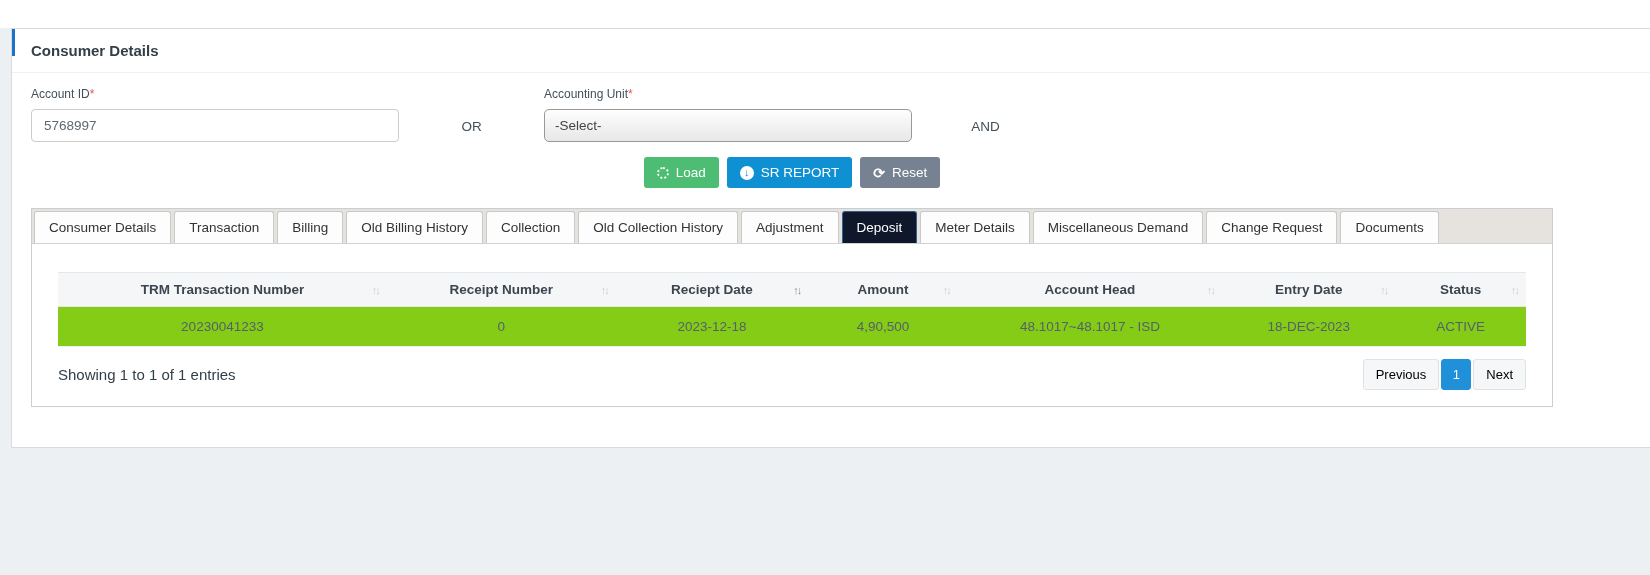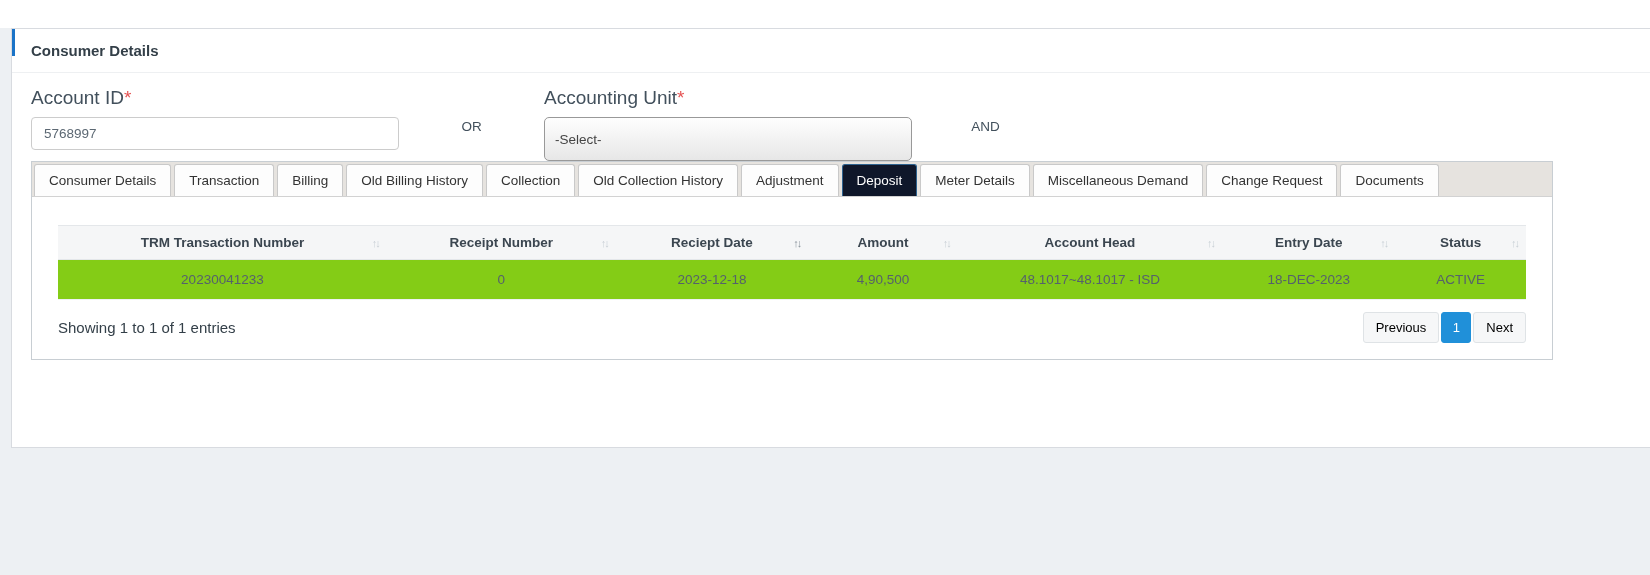--- a/index.html
+++ b/index.html
@@ -17,29 +17,29 @@
     position:relative;
   }
   .card-header { position:relative; padding:13px 19px 12px 19px; border-bottom:1px solid #eef0f2; }
   .accent-bar { position:absolute; left:0; top:0; width:3px; height:27px; background:#1a73c7; }
   .card-title { font-size:15px; font-weight:bold; color:#333f48; }
 
   .card-body { padding:0 19px; }
 
   .form-row { display:flex; padding-top:14px; }
   .field { width:368px; }
-  .field-label { display:block; font-size:19px; color:#42505c; margin-bottom:8px; }
+  .field-label { display:block; font-size:12px; color:#42505c; margin-bottom:8px; }
   .req { color:#e55353; }
   .text-input {
     width:100%; height:33px; border:1px solid #cccccc; border-radius:4px;
     padding:0 12px; font-size:13.5px; color:#5c6873; background:#fff; outline:none;
   }
   .conj { width:145px; margin-top:23px; height:33px; display:flex; align-items:center; justify-content:center; font-size:13.5px; color:#42505c; }
   .unit-select {
-    width:100%; height:44px; border:1px solid #999999; border-radius:5px;
+    width:100%; height:33px; border:1px solid #999999; border-radius:5px;
     background:linear-gradient(#fefefe,#e7e7e7); font-size:13.5px; color:#444;
     padding:0 10px; appearance:none; -webkit-appearance:none; outline:none;
   }
 
   .actions { display:flex; justify-content:center; gap:8px; margin:14px 0 20px 0; width:1522px; }
   .btn { height:31px; border:none; border-radius:3px; color:#fff; font-size:13.5px;
          display:inline-flex; align-items:center; gap:7px; padding:0 13px; cursor:pointer; }
   .btn-load  { background:#4dbd74; }
   .btn-sr    { background:#0e90d2; }
   .btn-reset { background:#768192; }
@@ -115,20 +115,34 @@
         <label class="field-label">
           <span>Accounting Unit</span><span class="req">*</span>
         </label>
         <select class="unit-select">
           <option>-Select-</option>
         </select>
       </div>
       <div class="conj" style="width:147px;">AND</div>
     </div>
 
+    <div class="actions">
+      <button class="btn btn-load">
+        <span class="spin-icon"></span>
+        <span>Load</span>
+      </button>
+      <button class="btn btn-sr">
+        <span class="circ-icon">↓</span>
+        <span>SR REPORT</span>
+      </button>
+      <button class="btn btn-reset">
+        <span class="refresh-icon">⟳</span>
+        <span>Reset</span>
+      </button>
+    </div>
 
     <div class="tab-panel">
       <div class="tab-strip">
           <div class="tab">Consumer Details</div>
           <div class="tab">Transaction</div>
           <div class="tab">Billing</div>
           <div class="tab">Old Billing History</div>
           <div class="tab">Collection</div>
           <div class="tab">Old Collection History</div>
           <div class="tab">Adjustment</div>

